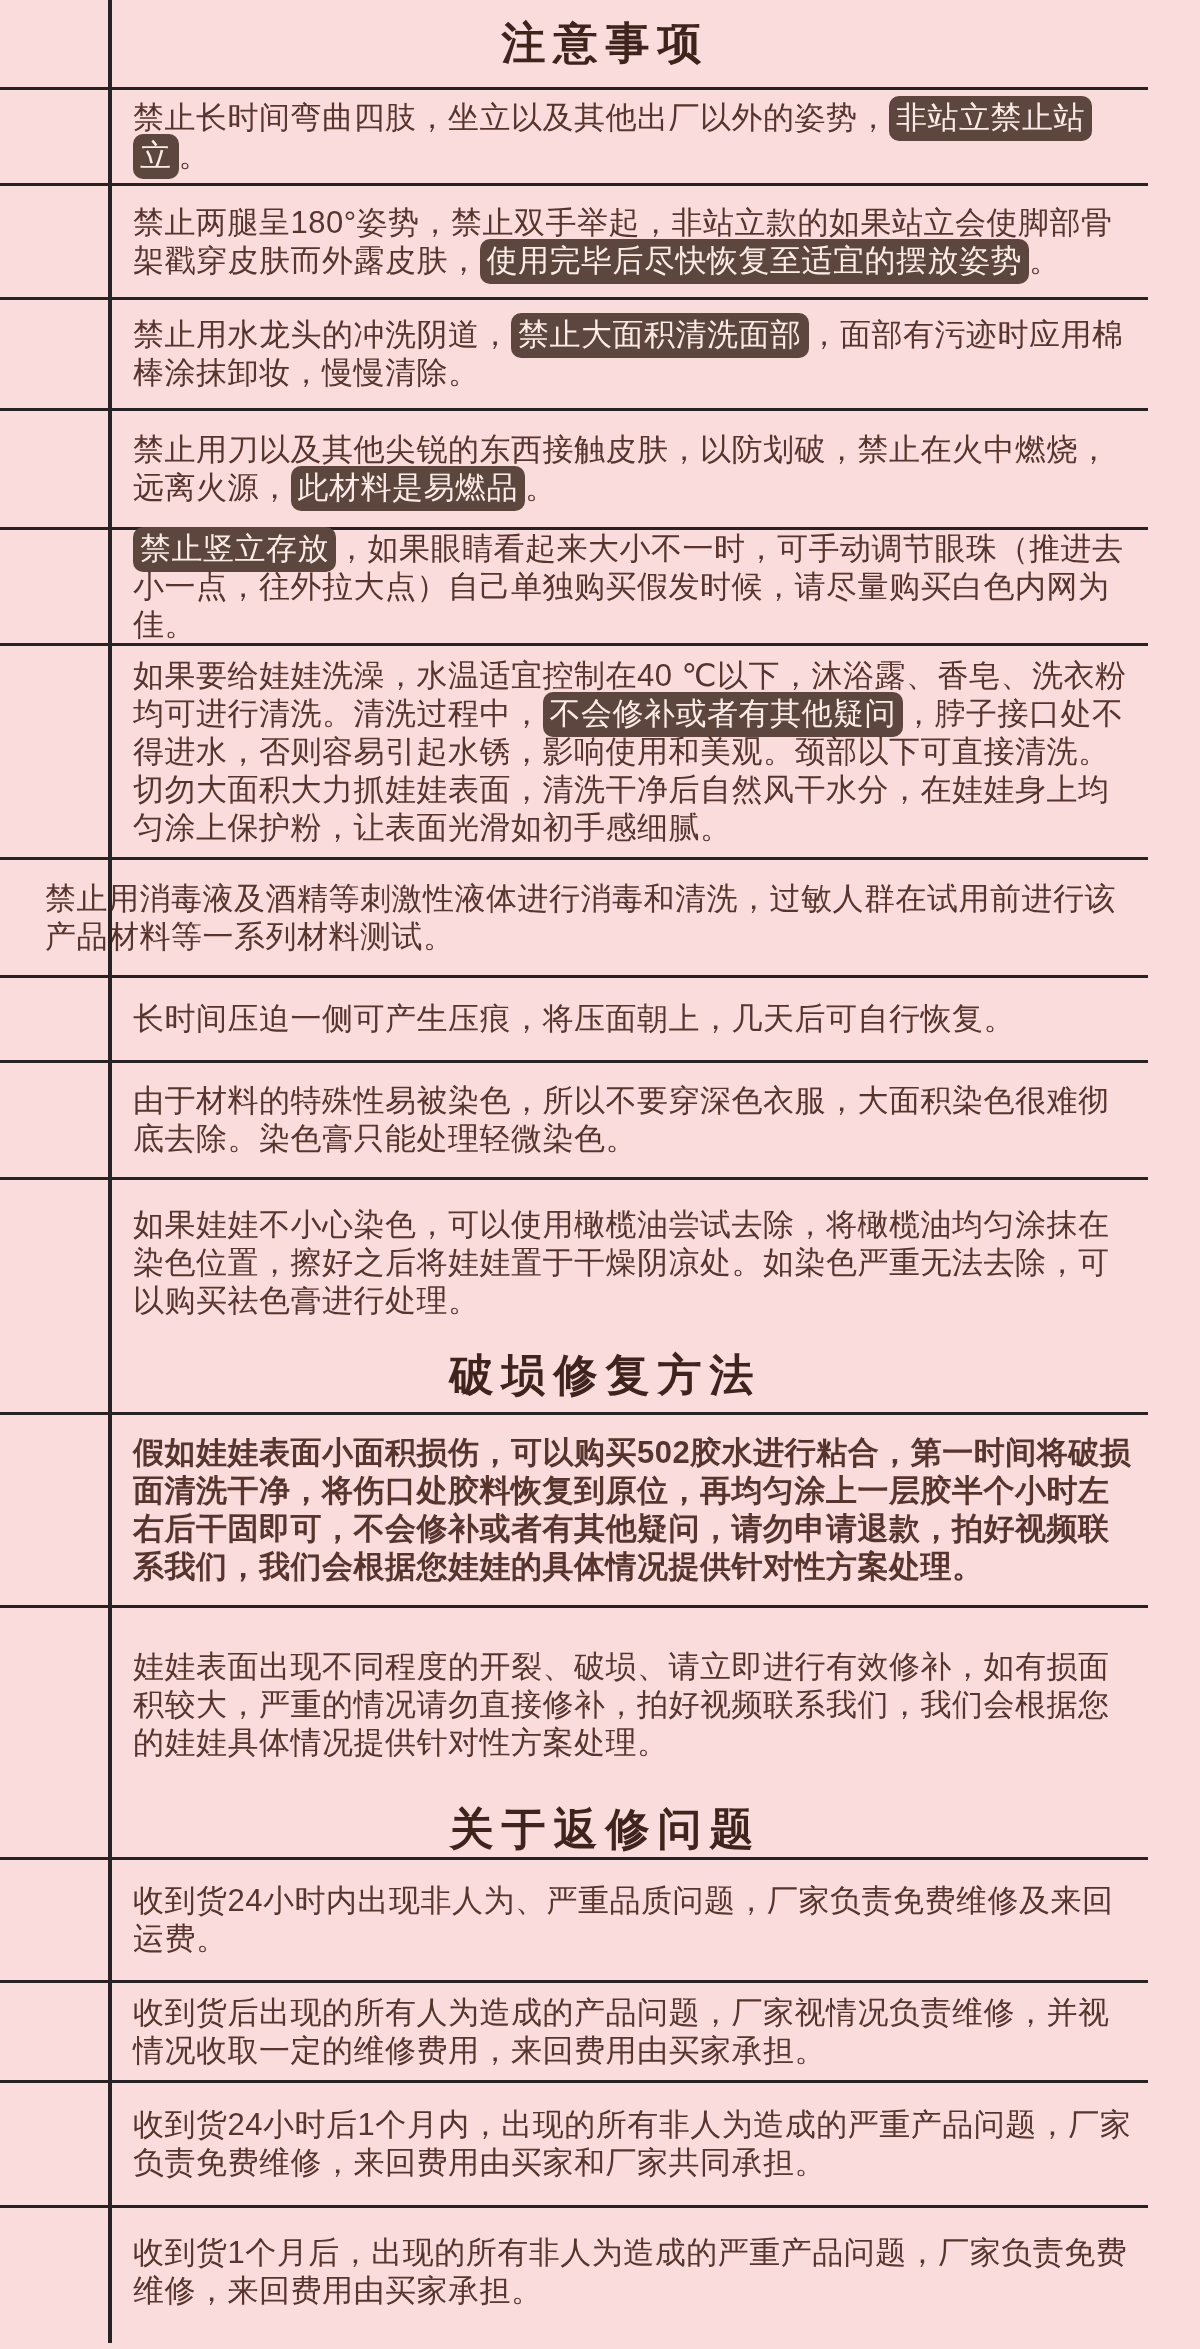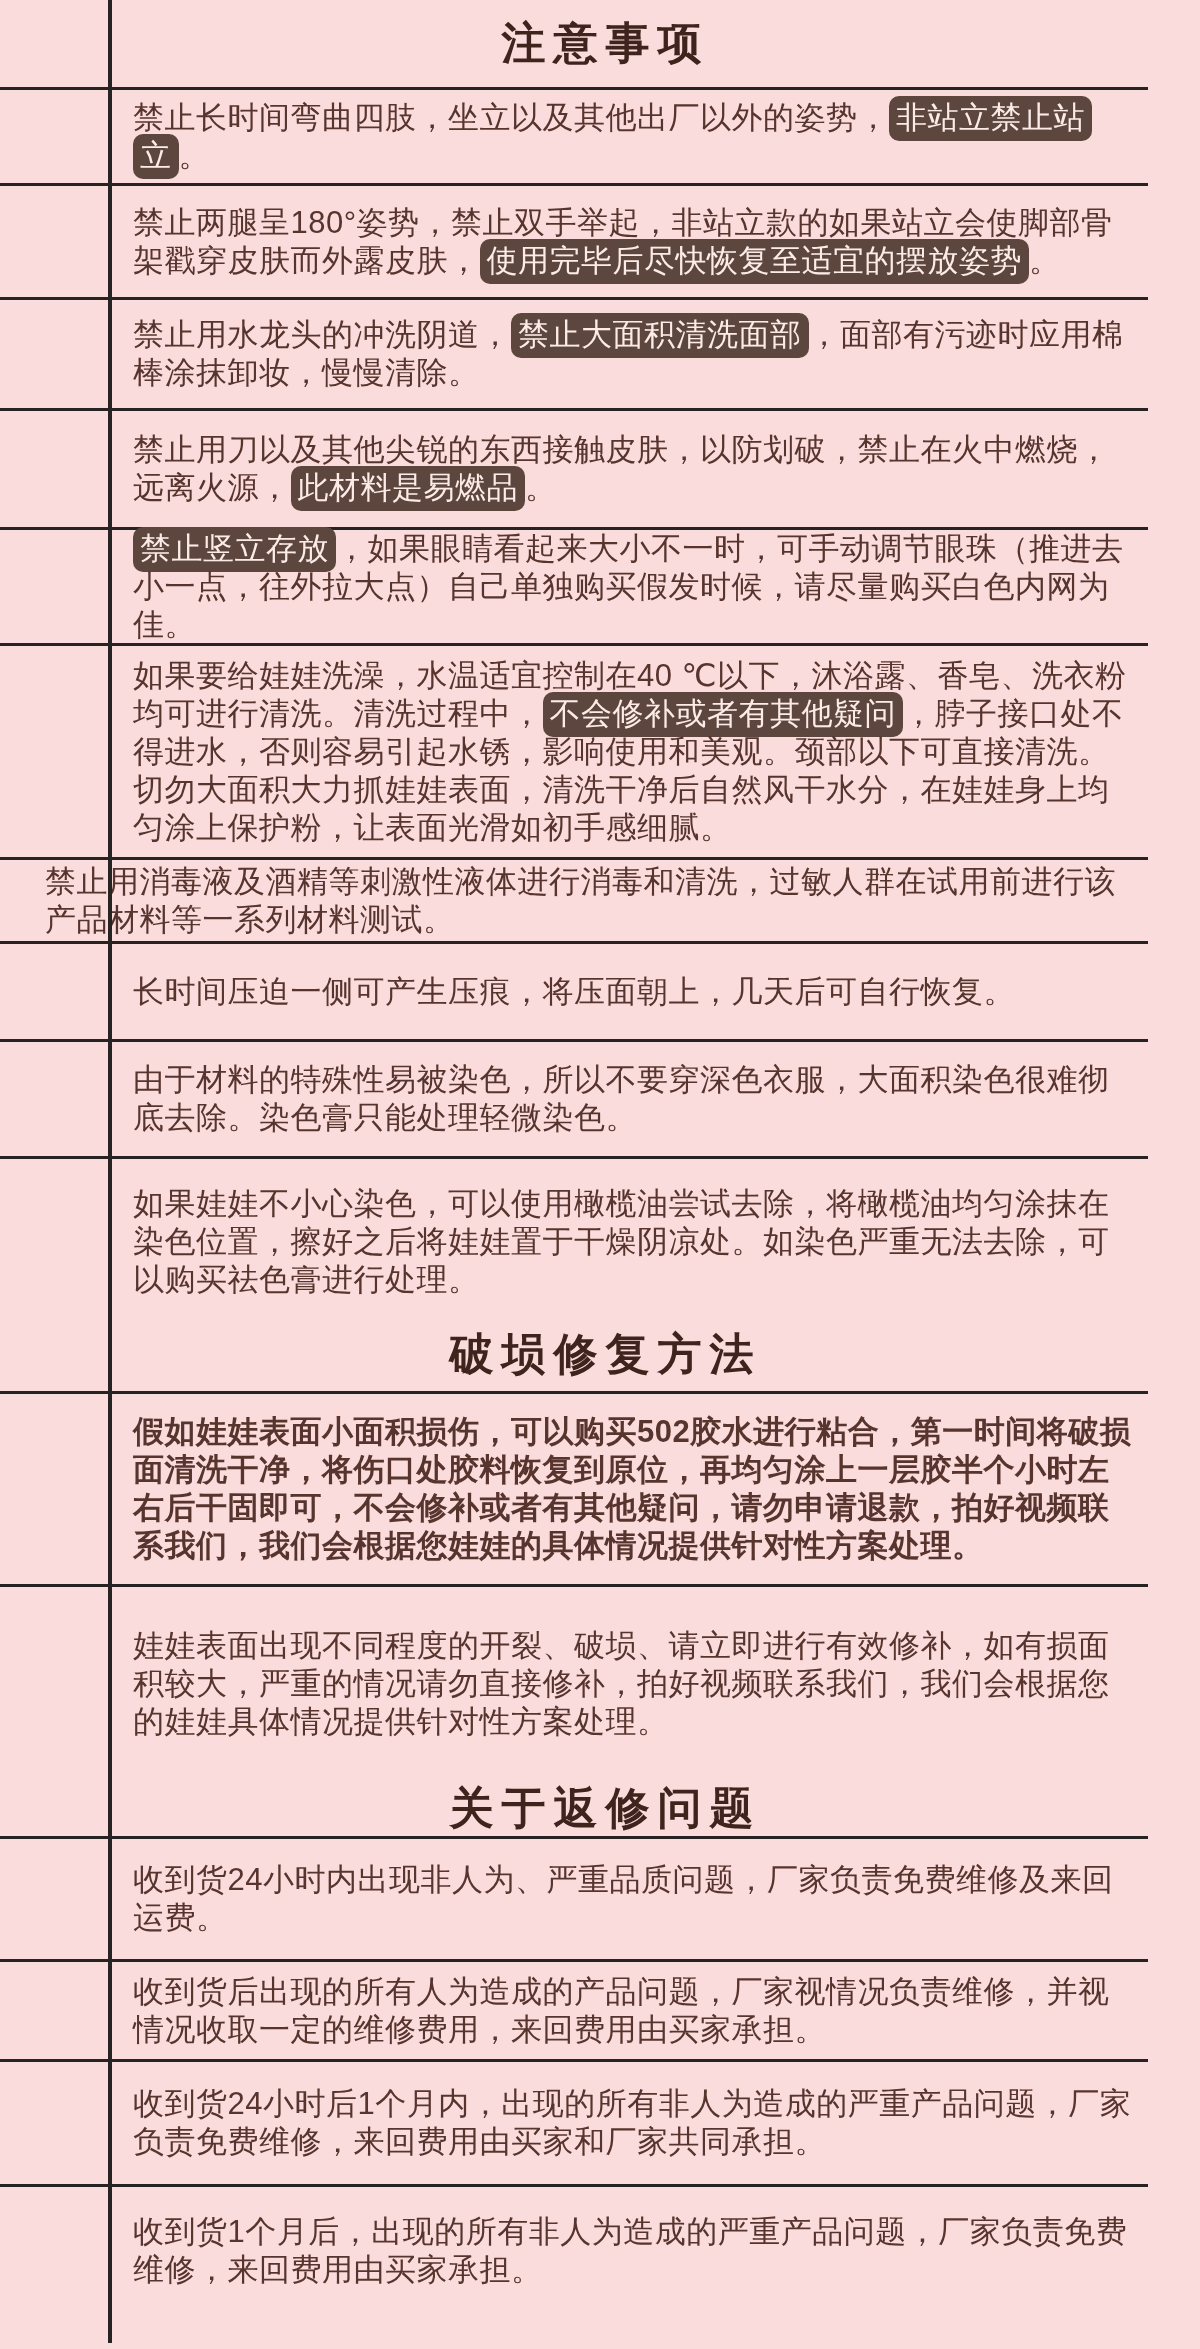--- a/index.html
+++ b/index.html
@@ -55,22 +55,22 @@
     margin:0;
   }
   
   .r1{height:87px;}
   .r2{height:96px;}
   .r3{height:114px;}
   .r4{height:111px;}
   .r5{height:119px;}
   .r6{height:116px;}
   .r7{height:214px;}
-  .r8{height:84px;padding-left:45px;}
-  .r9{height:98px;}
+  .r8{height:118px;padding-left:45px;}
+  .r9{height:85px;}
   .r10{height:117px;}
   .r11{height:235px;justify-content:flex-start;padding-top:26px;}
   .r11 .title{margin-top:26px;}
   .r12{height:193px;font-weight:bold;}
   .r13{height:252px;justify-content:flex-start;padding-top:40px;}
   .r13 .title{margin-top:38px;}
   .r14{height:123px;}
   .r15{height:100px;}
   .r16{height:125px;}
   .r17{height:131px;}

